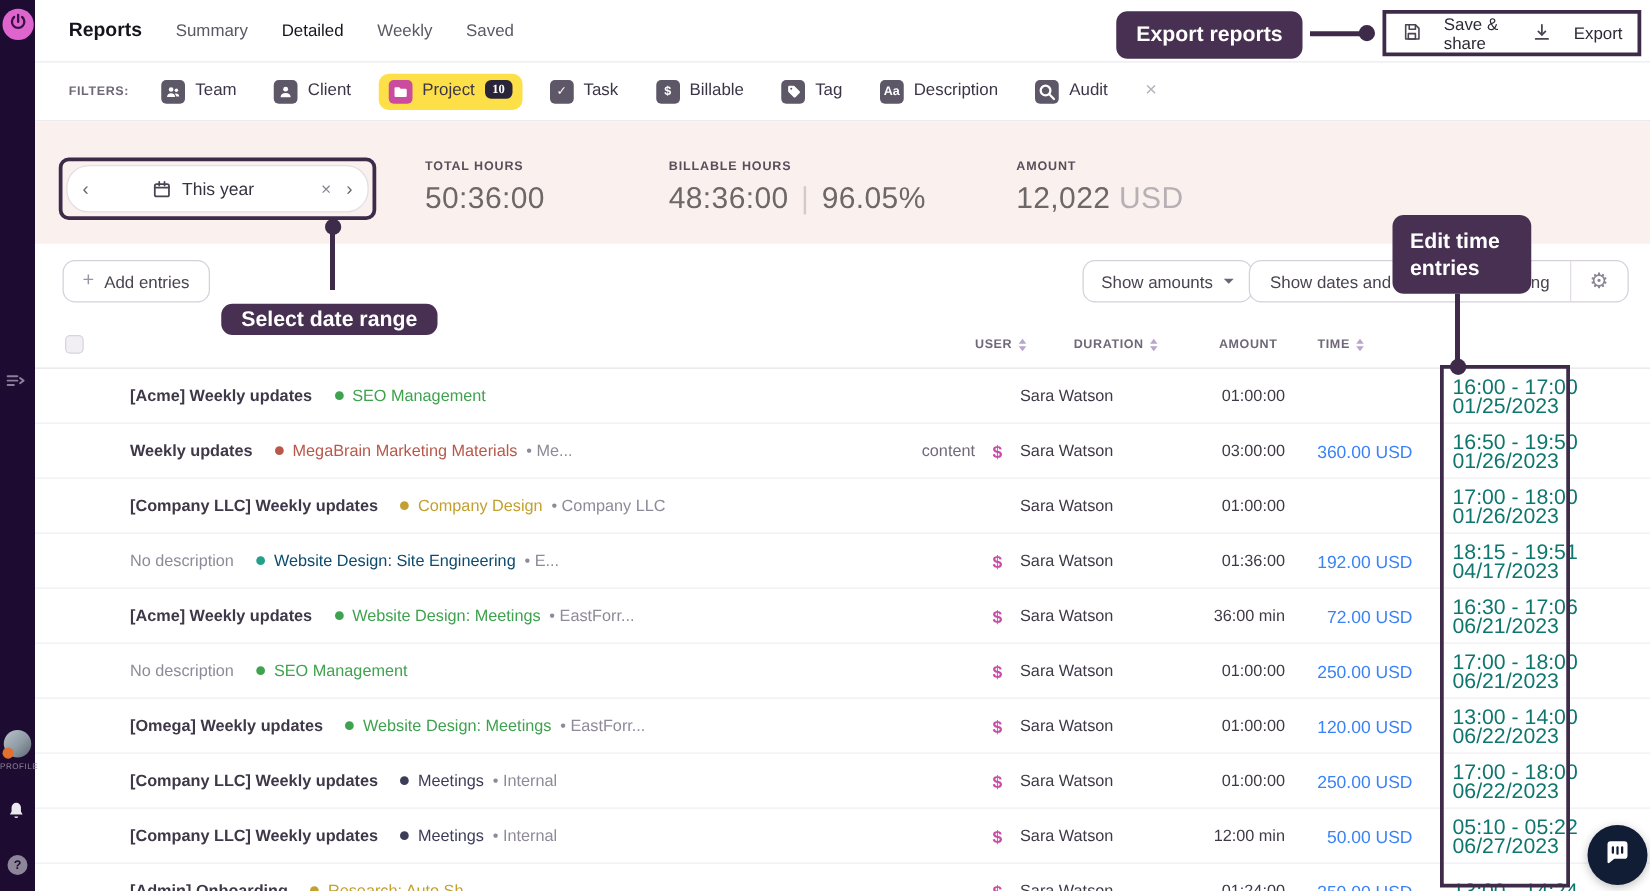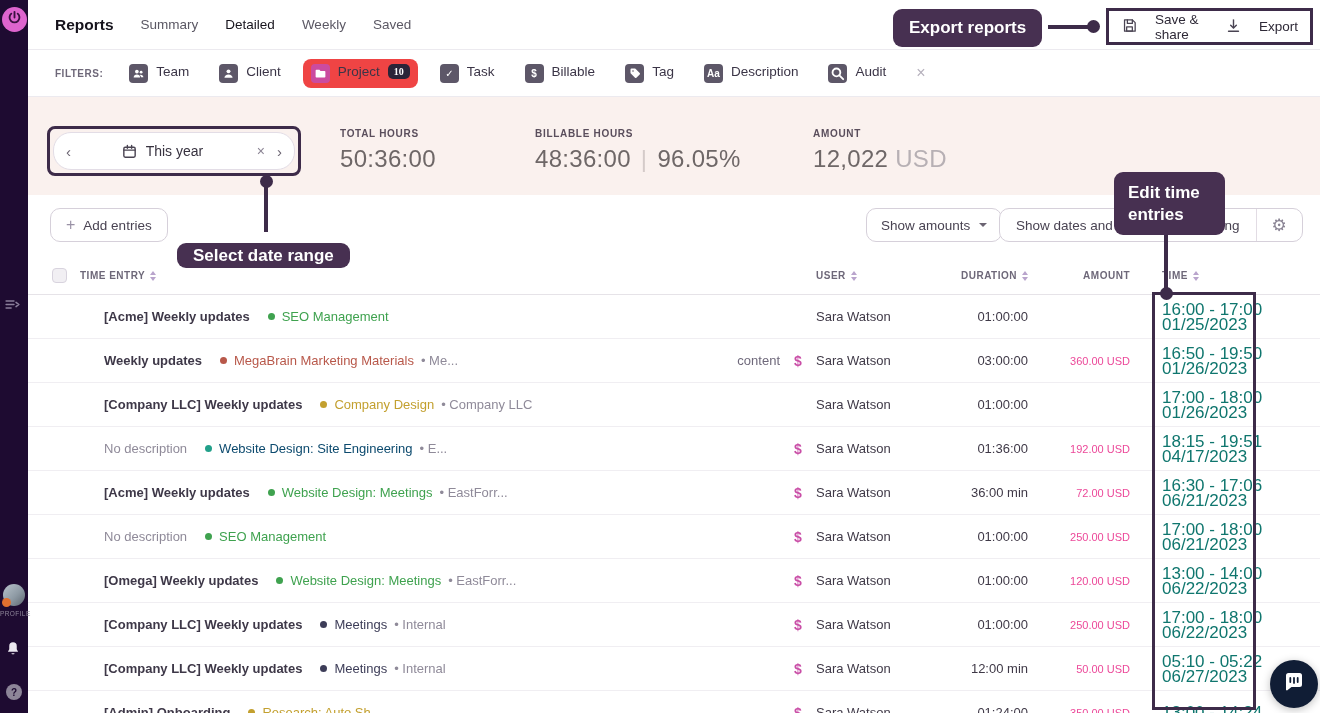--- a/index.html
+++ b/index.html
@@ -38,21 +38,21 @@
   .export-btn svg { color:#494352; }
 
   
   .filters { height:47px; border-bottom:1px solid #eceaef; display:flex; align-items:center;
     padding-left:27px; gap:18px; }
   .filters-label { font-size:10px; letter-spacing:.5px; color:#6e6879; font-weight:700; }
   .chip { display:flex; align-items:flex-start; gap:8px; font-size:13.5px; color:#3b3547; cursor:pointer;
     padding:5px 8px; border-radius:8px; }
   .chip .ibox { width:19px; height:19px; border-radius:4px; background:#5d5768; color:#fff;
     display:flex; align-items:center; justify-content:center; font-size:10px; font-weight:700; }
-  .chip.active { background:#ef4444; }
+  .chip.active { background:#fde047; }
   .chip.active .ibox { background:#cb4b9f; }
   .chip .badge { background:#2a2438; color:#fff; font-size:10px; font-weight:700;
     border-radius:5px; padding:2px 6px;font-family:Liberation Serif, serif; }
   .filters .clear { color:#b6b1bd; font-size:16px; margin-left:4px; cursor:pointer; }
 
   
   .band { position:relative; height:98px; background:#faf1ee; }
   .date-box { position:absolute; left:19px; top:29px; width:254px; height:50px;
     border:3px solid #3d2b49; border-radius:8px; padding:3px; background:#faf1ee; }
   .date-pill { width:100%; height:100%; background:#fff; border:1px solid #e3dde6; border-radius:18px;
@@ -99,21 +99,21 @@
   .c-desc { display:flex; align-items:center; gap:18px; overflow:hidden; white-space:nowrap; }
   .desc { font-size:13px; font-weight:600; color:#3e3848; }
   .desc.muted { font-weight:400; color:#8f8a99; }
   .proj { display:flex; align-items:center; gap:7px; font-size:13px; }
   .pdot { width:7px; height:7px; border-radius:50%; flex:none; }
   .client { color:#8f8a99; }
   .c-tag { text-align:right; font-size:13px; color:#6f697b; }
   .c-bill { text-align:center; font-size:14px; font-weight:700; color:#c94da6; }
   .c-user { font-size:13px; color:#3f3947; }
   .c-dur { text-align:right; padding-right:18px; font-size:13px; color:#3f3947; }
-  .c-amt { text-align:right; padding-right:24px; font-size:11px; color:#ec4899; }
+  .c-amt { text-align:right; padding-right:24px; font-size:14px; color:#3b82f6; }
   .c-time { padding-left:8px; font-size:17px; line-height:15px; color:#0f766e; }
 
   
   .ov { position:absolute; z-index:20; }
   .callout { background:#473051; color:#fff; font-size:17px; font-weight:600;
     border-radius:9px; display:flex; align-items:center; padding:0 16px; }
   .conn { background:#3d2b49; }
   .cdot { width:13px; height:13px; border-radius:50%; background:#3d2b49; }
   .time-box { left:1152px; top:292px; width:104px; height:418px; border:3px solid #3d2b49; pointer-events:none; }
 
@@ -286,27 +286,20 @@
       <span class="seg">Show dates and times</span>
       <span class="seg">Rounding</span>
       <span class="seg">⚙</span>
     </div>
   </div>
 
   <div class="grid thead">
     <div>
         <div class="cb"></div>
       </div>
-    <div class="hcell h-entry">
-        <span>TIME ENTRY</span>
-        <span class="sort">
-          <i class="up"></i>
-          <i class="dn"></i>
-        </span>
-      </div>
     <div></div>
       <div></div>
     <div class="hcell">
         <span>USER</span>
         <span class="sort">
           <i class="up"></i>
           <i class="dn"></i>
         </span>
       </div>
     <div class="hcell h-dur">

